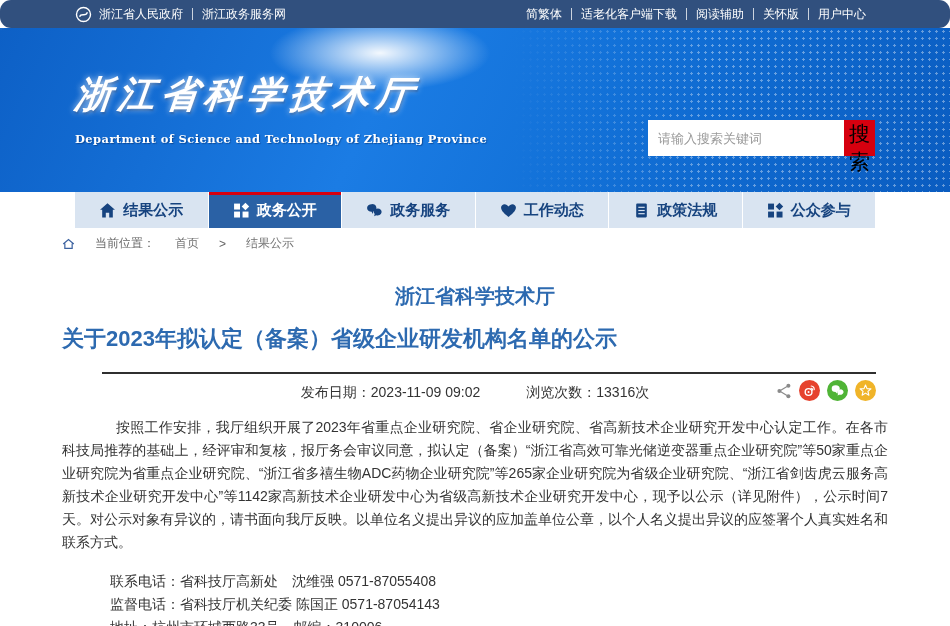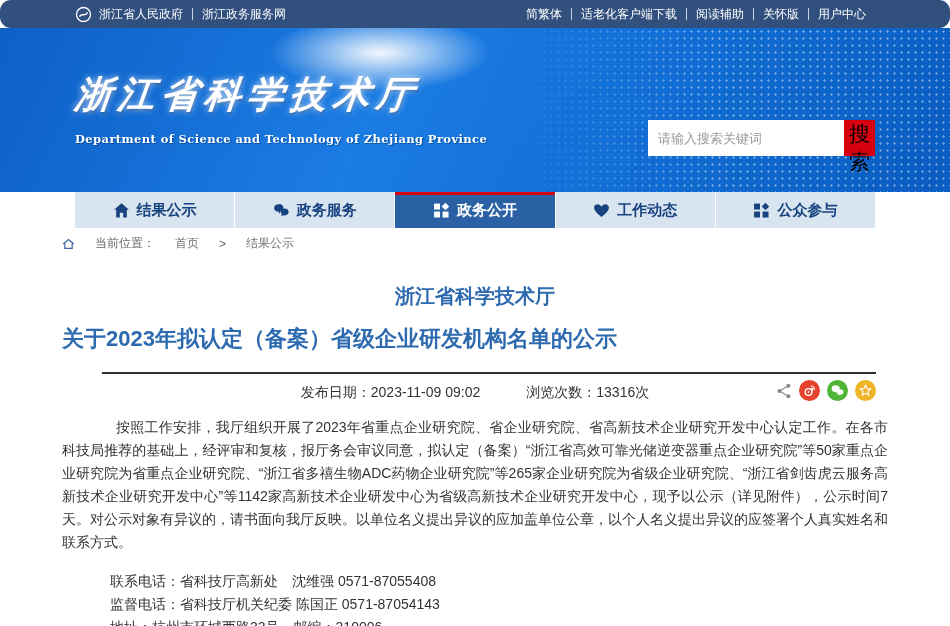--- a/index.html
+++ b/index.html
@@ -127,47 +127,60 @@
 <div class="navbar">
   <div class="nav-inner">
     <div class="nav-item">
       <span class="nicon">
         <svg viewBox="0 0 16 16" width="17" height="17" fill="currentColor">
           <path d="M8 1.2 15 7.4 h-2 V14.5 H9.6 V10 H6.4 V14.5 H3 V7.4 H1 Z"></path>
         </svg>
       </span>
       <span>结果公示</span>
     </div>
-    <div class="nav-item">
-      <span class="nicon">
-        <svg viewBox="0 0 16 16" width="17" height="17" fill="currentColor">
-          <path d="M5.3 2 a4.3 3.6 0 1 0 0 7.2 l1 2 .6-2.2 a4.3 3.6 0 0 0-1.6-7z"></path>
-          <path d="M11 6 a3.8 3.3 0 1 1-1.4 6.4 l-2 1 .6-2 A3.8 3.3 0 0 1 11 6z"></path>
-        </svg>
-      </span>
-      <span>政务服务</span>
-    </div>
     <div class="nav-item active">
       <span class="nicon">
         <svg viewBox="0 0 16 16" width="17" height="17" fill="currentColor">
           <rect x="1" y="1.5" width="5.6" height="5.6"></rect>
           <rect x="1" y="9" width="5.6" height="5.6"></rect>
           <rect x="9" y="9" width="5.6" height="5.6"></rect>
           <rect x="9.2" y="1.7" width="5" height="5" transform="rotate(45 11.7 4.2)"></rect>
         </svg>
       </span>
       <span>政务公开</span>
     </div>
     <div class="nav-item">
       <span class="nicon">
         <svg viewBox="0 0 16 16" width="17" height="17" fill="currentColor">
+          <path d="M5.3 2 a4.3 3.6 0 1 0 0 7.2 l1 2 .6-2.2 a4.3 3.6 0 0 0-1.6-7z"></path>
+          <path d="M11 6 a3.8 3.3 0 1 1-1.4 6.4 l-2 1 .6-2 A3.8 3.3 0 0 1 11 6z"></path>
+        </svg>
+      </span>
+      <span>政务服务</span>
+    </div>
+    <div class="nav-item">
+      <span class="nicon">
+        <svg viewBox="0 0 16 16" width="17" height="17" fill="currentColor">
           <path d="M8 14 C2.5 10 1 7.2 1 5.2 C1 3.2 2.6 2 4.3 2 C5.8 2 7.2 3 8 4.2 C8.8 3 10.2 2 11.7 2 C13.4 2 15 3.2 15 5.2 C15 7.2 13.5 10 8 14z"></path>
         </svg>
       </span>
       <span>工作动态</span>
+    </div>
+    <div class="nav-item">
+      <span class="nicon">
+        <svg viewBox="0 0 16 16" width="17" height="17" fill="currentColor">
+          <rect x="3" y="1.5" width="10" height="13" rx="1"></rect>
+          <g stroke="#d9e4f1" stroke-width="1.1">
+            <line x1="5" y1="5" x2="11" y2="5"></line>
+            <line x1="5" y1="8" x2="11" y2="8"></line>
+            <line x1="5" y1="11" x2="11" y2="11"></line>
+          </g>
+        </svg>
+      </span>
+      <span>政策法规</span>
     </div>
     <div class="nav-item">
       <span class="nicon">
         <svg viewBox="0 0 16 16" width="17" height="17" fill="currentColor">
           <rect x="1" y="1.5" width="5.6" height="5.6"></rect>
           <rect x="1" y="9" width="5.6" height="5.6"></rect>
           <rect x="9" y="9" width="5.6" height="5.6"></rect>
           <rect x="9.2" y="1.7" width="5" height="5" transform="rotate(45 11.7 4.2)"></rect>
         </svg>
       </span>

